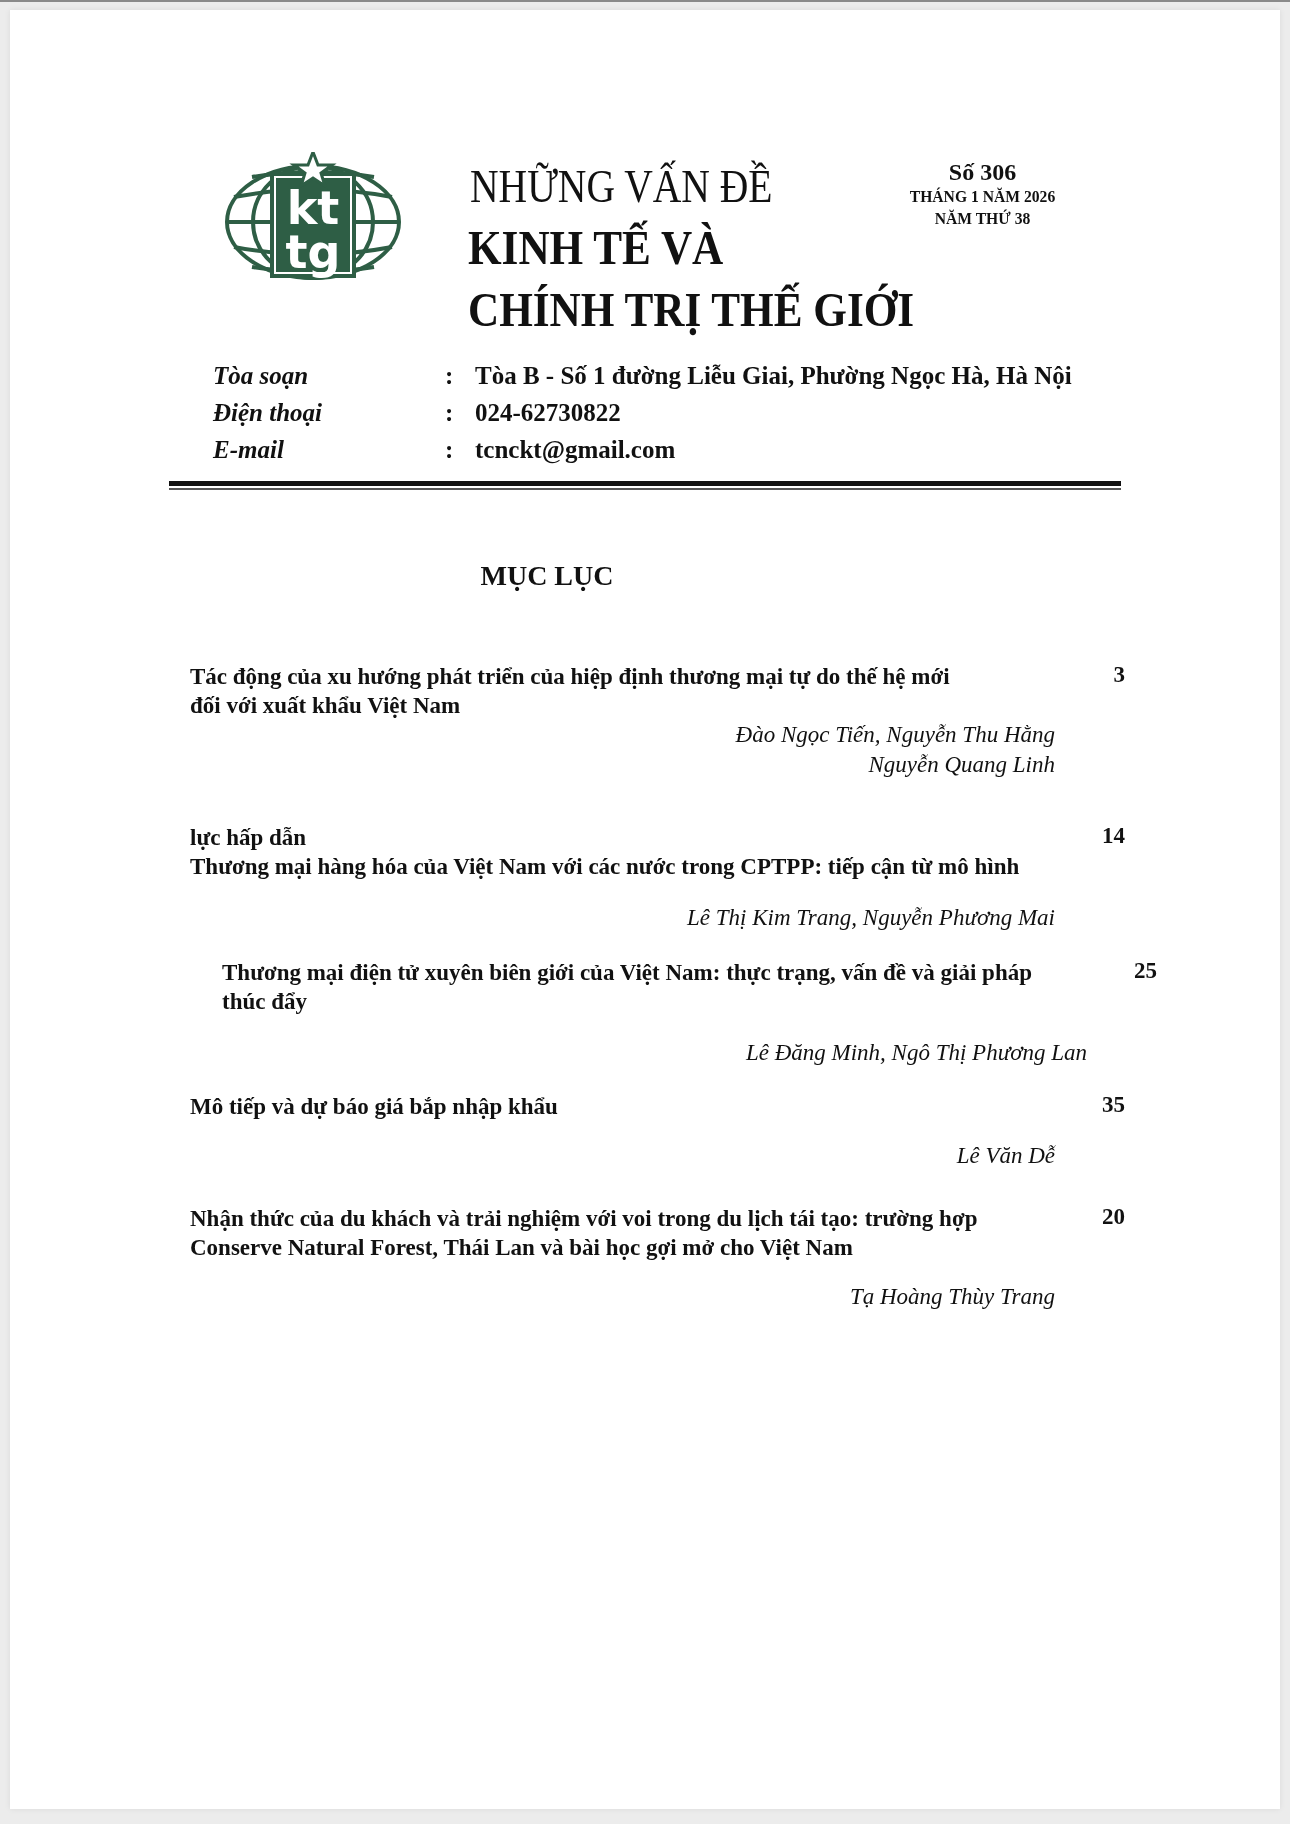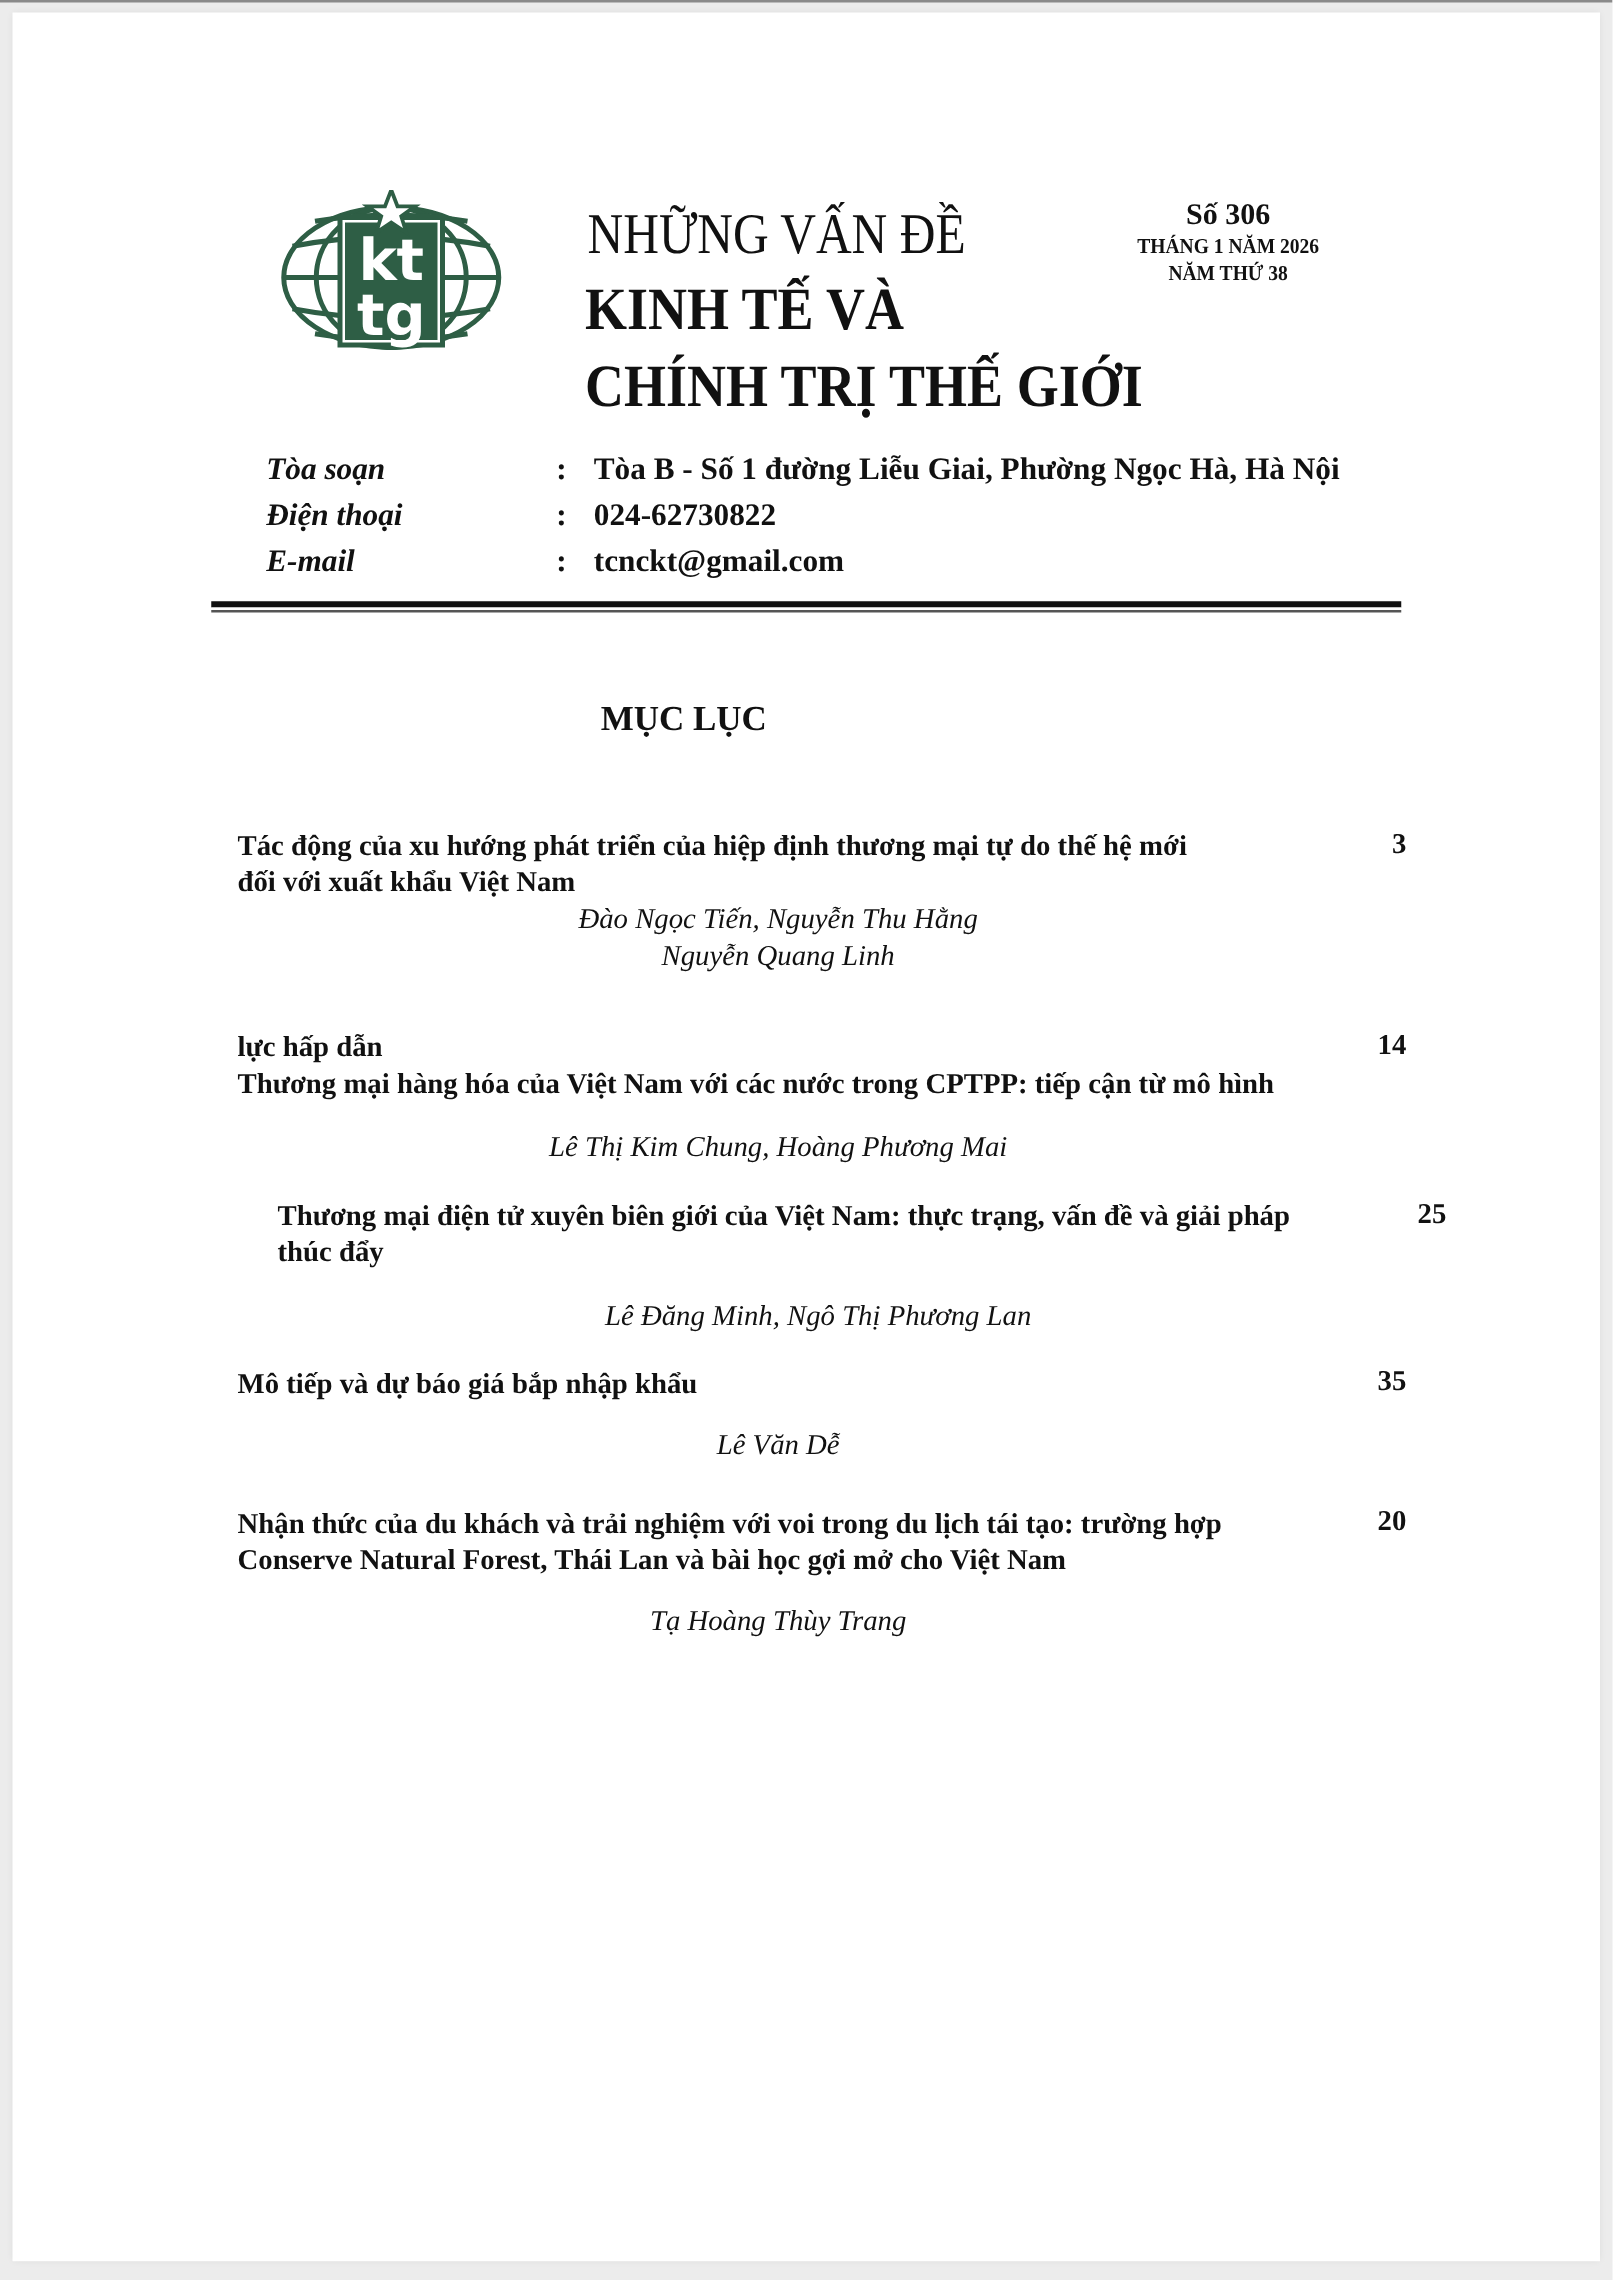--- a/index.html
+++ b/index.html
@@ -41,21 +41,21 @@
   .rule .thick { height: 5px; background: #111; }
   .rule .gap { height: 2px; background: #fff; }
   .rule .thin { height: 2px; background: #555; }
   .toc-title { left: 0; width: 1094px; top: 560px; text-align: center; font-size: 28px; font-weight: bold; }
   .entry { left: 190px; width: 935px; }
   .entry .etitle {
     width: 865px; font-size: 23px; font-weight: bold; line-height: 29px;
   }
   .entry .page-no { position: absolute; right: 0; top: 0; font-size: 23px; font-weight: bold; }
   .entry .authors {
-    width: 865px; text-align: center; font-size: 23px; font-style: italic; line-height: 30px;
+    width: 865px; text-align: right; font-size: 23px; font-style: italic; line-height: 30px;
   }
 </style>
 </head>
 <body>
 
 <div class="topline"></div>
 
 <div class="page"></div>
 
 <div class="abs logo">
@@ -129,21 +129,21 @@
   </div>
 </div>
 
 <div class="abs entry" style="top:823px;">
   <div class="etitle">
     <div>lực hấp dẫn</div>
     <div>Thương mại hàng hóa của Việt Nam với các nước trong CPTPP: tiếp cận từ mô hình</div>
   </div>
   <div class="page-no">14</div>
   <div class="authors" style="margin-top:22px;">
-    <div>Lê Thị Kim Chung, Hoàng Phương Mai</div>
+    <div>Lê Thị Kim Trang, Nguyễn Phương Mai</div>
   </div>
 </div>
 
 <div class="abs entry" style="top:958px;margin-left:32px;">
   <div class="etitle">
     <div>Thương mại điện tử xuyên biên giới của Việt Nam: thực trạng, vấn đề và giải pháp</div>
     <div>thúc đẩy</div>
   </div>
   <div class="page-no">25</div>
   <div class="authors" style="margin-top:22px;">

